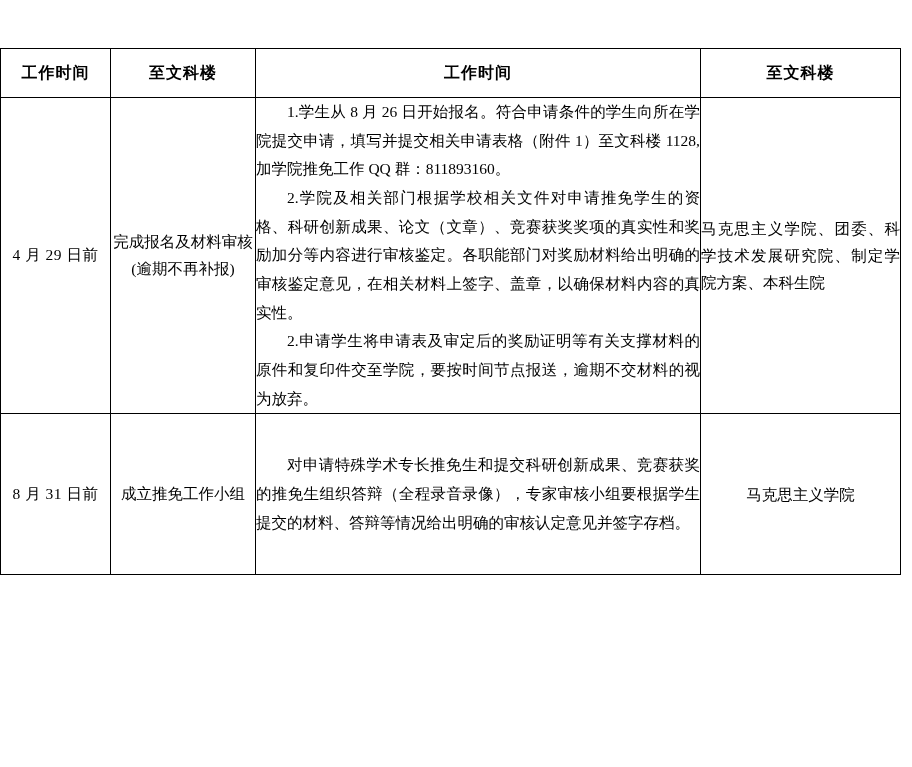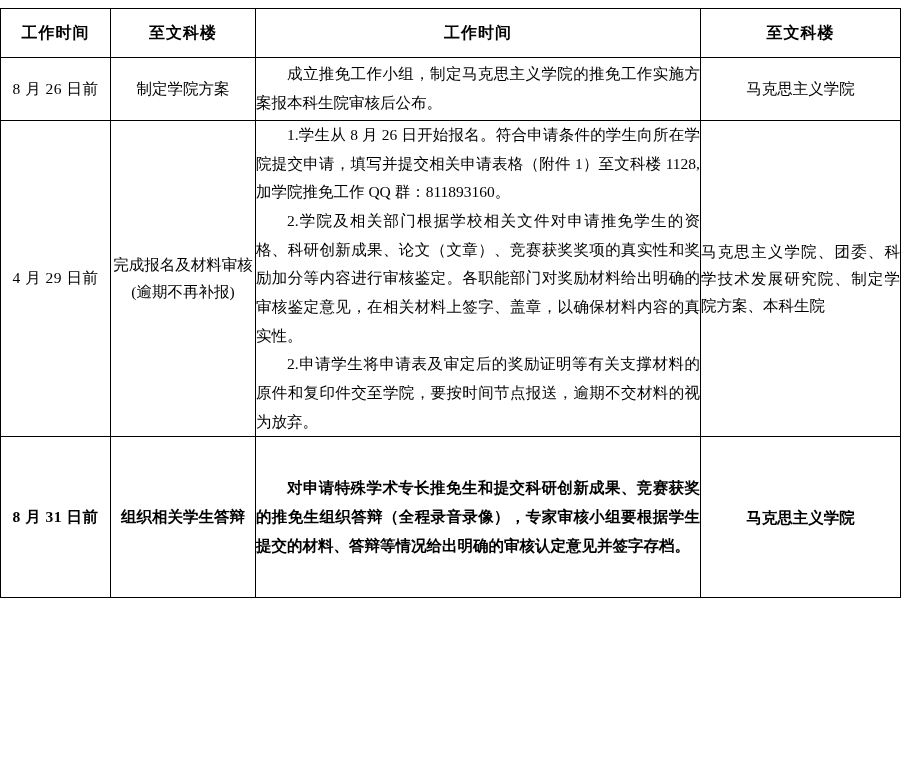--- a/index.html
+++ b/index.html
@@ -11,20 +11,21 @@
     width: 912px;
     height: 767px;
     font-family: "Liberation Serif", "DejaVu Serif", serif;
     color: #000000;
     overflow: hidden;
   }
   .sheet {
     width: 756px;
     box-sizing: border-box;
     padding: 8px 12px 0 0;
+    margin-top: 40px;
   }
   table.schedule {
     border-collapse: collapse;
     width: 900px;
     margin: 0 auto;
     table-layout: fixed;
   }
   table.schedule td, table.schedule th {
     border: 1px solid #000000;
     vertical-align: middle;
@@ -70,21 +71,21 @@
     padding: 8px 14px 10px 14px;
     line-height: 1.85;
     text-align: justify;
     text-justify: inter-character;
   }
   td.detail-cell p {
     margin: 0;
     text-indent: 2em;
   }
   .row-1 td { height: 62px; }
-  .row-3 td { height: 160px; font-weight: bold; }
+  .row-3 td { height: 160px; }
 </style>
 </head>
 <body>
 
 <div class="sheet">
   <table class="schedule">
     <colgroup>
       <col class="c-time">
       <col class="c-task">
       <col class="c-detail">
@@ -92,41 +93,33 @@
     </colgroup>
     <thead>
       <tr>
         <th>工作时间</th>
         <th>至文科楼</th>
         <th>工作时间</th>
         <th>至文科楼</th>
       </tr>
     </thead>
     <tbody>
-      <tr class="row-1">
-        <td class="time-cell">8 月 26 日前</td>
-        <td class="task-cell">制定学院方案</td>
-        <td class="detail-cell">
-          <p>成立推免工作小组，制定马克思主义学院的推免工作实施方案报本科生院审核后公布。</p>
-        </td>
-        <td class="dept-cell">马克思主义学院</td>
-      </tr>
       <tr class="row-2">
         <td class="time-cell">4 月 29 日前</td>
         <td class="task-cell">完成报名及材料审核(逾期不再补报)</td>
         <td class="detail-cell">
           <p>1.学生从 8 月 26 日开始报名。符合申请条件的学生向所在学院提交申请，填写并提交相关申请表格（附件 1）至文科楼 1128,加学院推免工作 QQ 群：811893160。</p>
           <p>2.学院及相关部门根据学校相关文件对申请推免学生的资格、科研创新成果、论文（文章）、竞赛获奖奖项的真实性和奖励加分等内容进行审核鉴定。各职能部门对奖励材料给出明确的审核鉴定意见，在相关材料上签字、盖章，以确保材料内容的真实性。</p>
           <p>2.申请学生将申请表及审定后的奖励证明等有关支撑材料的原件和复印件交至学院，要按时间节点报送，逾期不交材料的视为放弃。</p>
         </td>
         <td class="dept-cell justified">马克思主义学院、团委、科学技术发展研究院、制定学院方案、本科生院</td>
       </tr>
       <tr class="row-3">
         <td class="time-cell">8 月 31 日前</td>
-        <td class="task-cell">组织相关学生答辩</td>
+        <td class="task-cell">成立推免工作小组</td>
         <td class="detail-cell">
           <p>对申请特殊学术专长推免生和提交科研创新成果、竞赛获奖的推免生组织答辩（全程录音录像），专家审核小组要根据学生提交的材料、答辩等情况给出明确的审核认定意见并签字存档。</p>
         </td>
         <td class="dept-cell">马克思主义学院</td>
       </tr>
     </tbody>
   </table>
 </div>
 
 </body></html>

